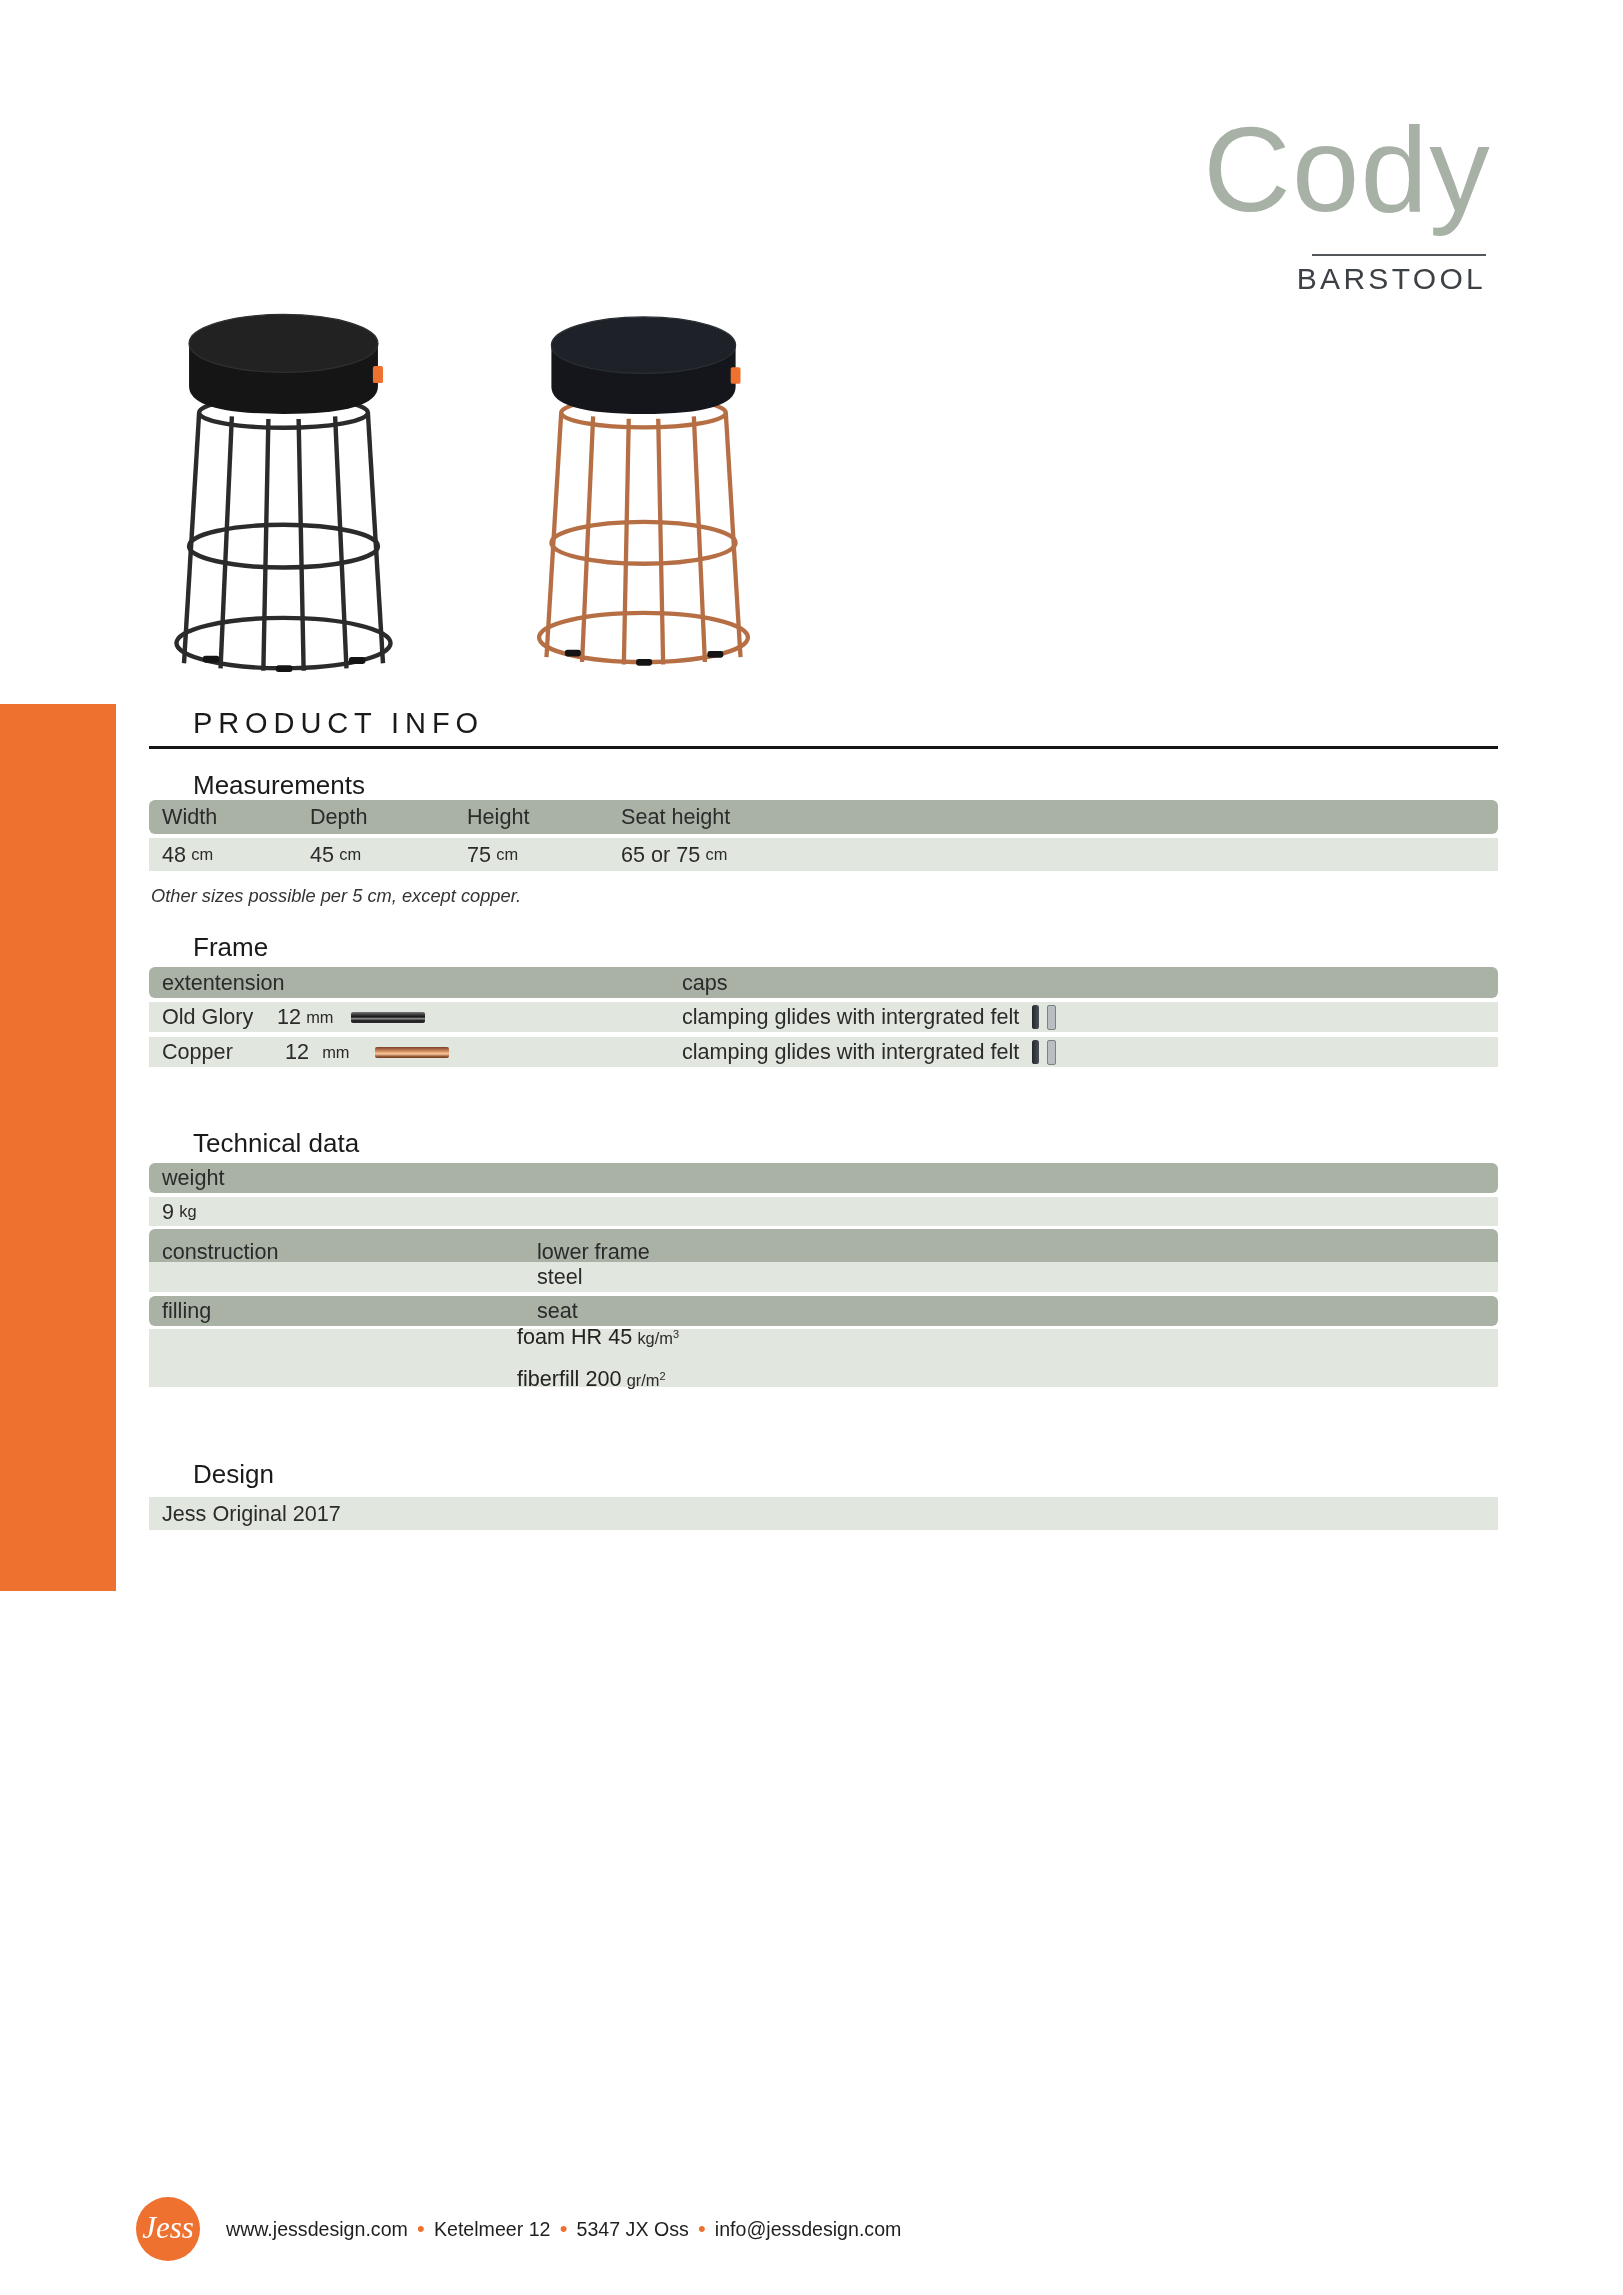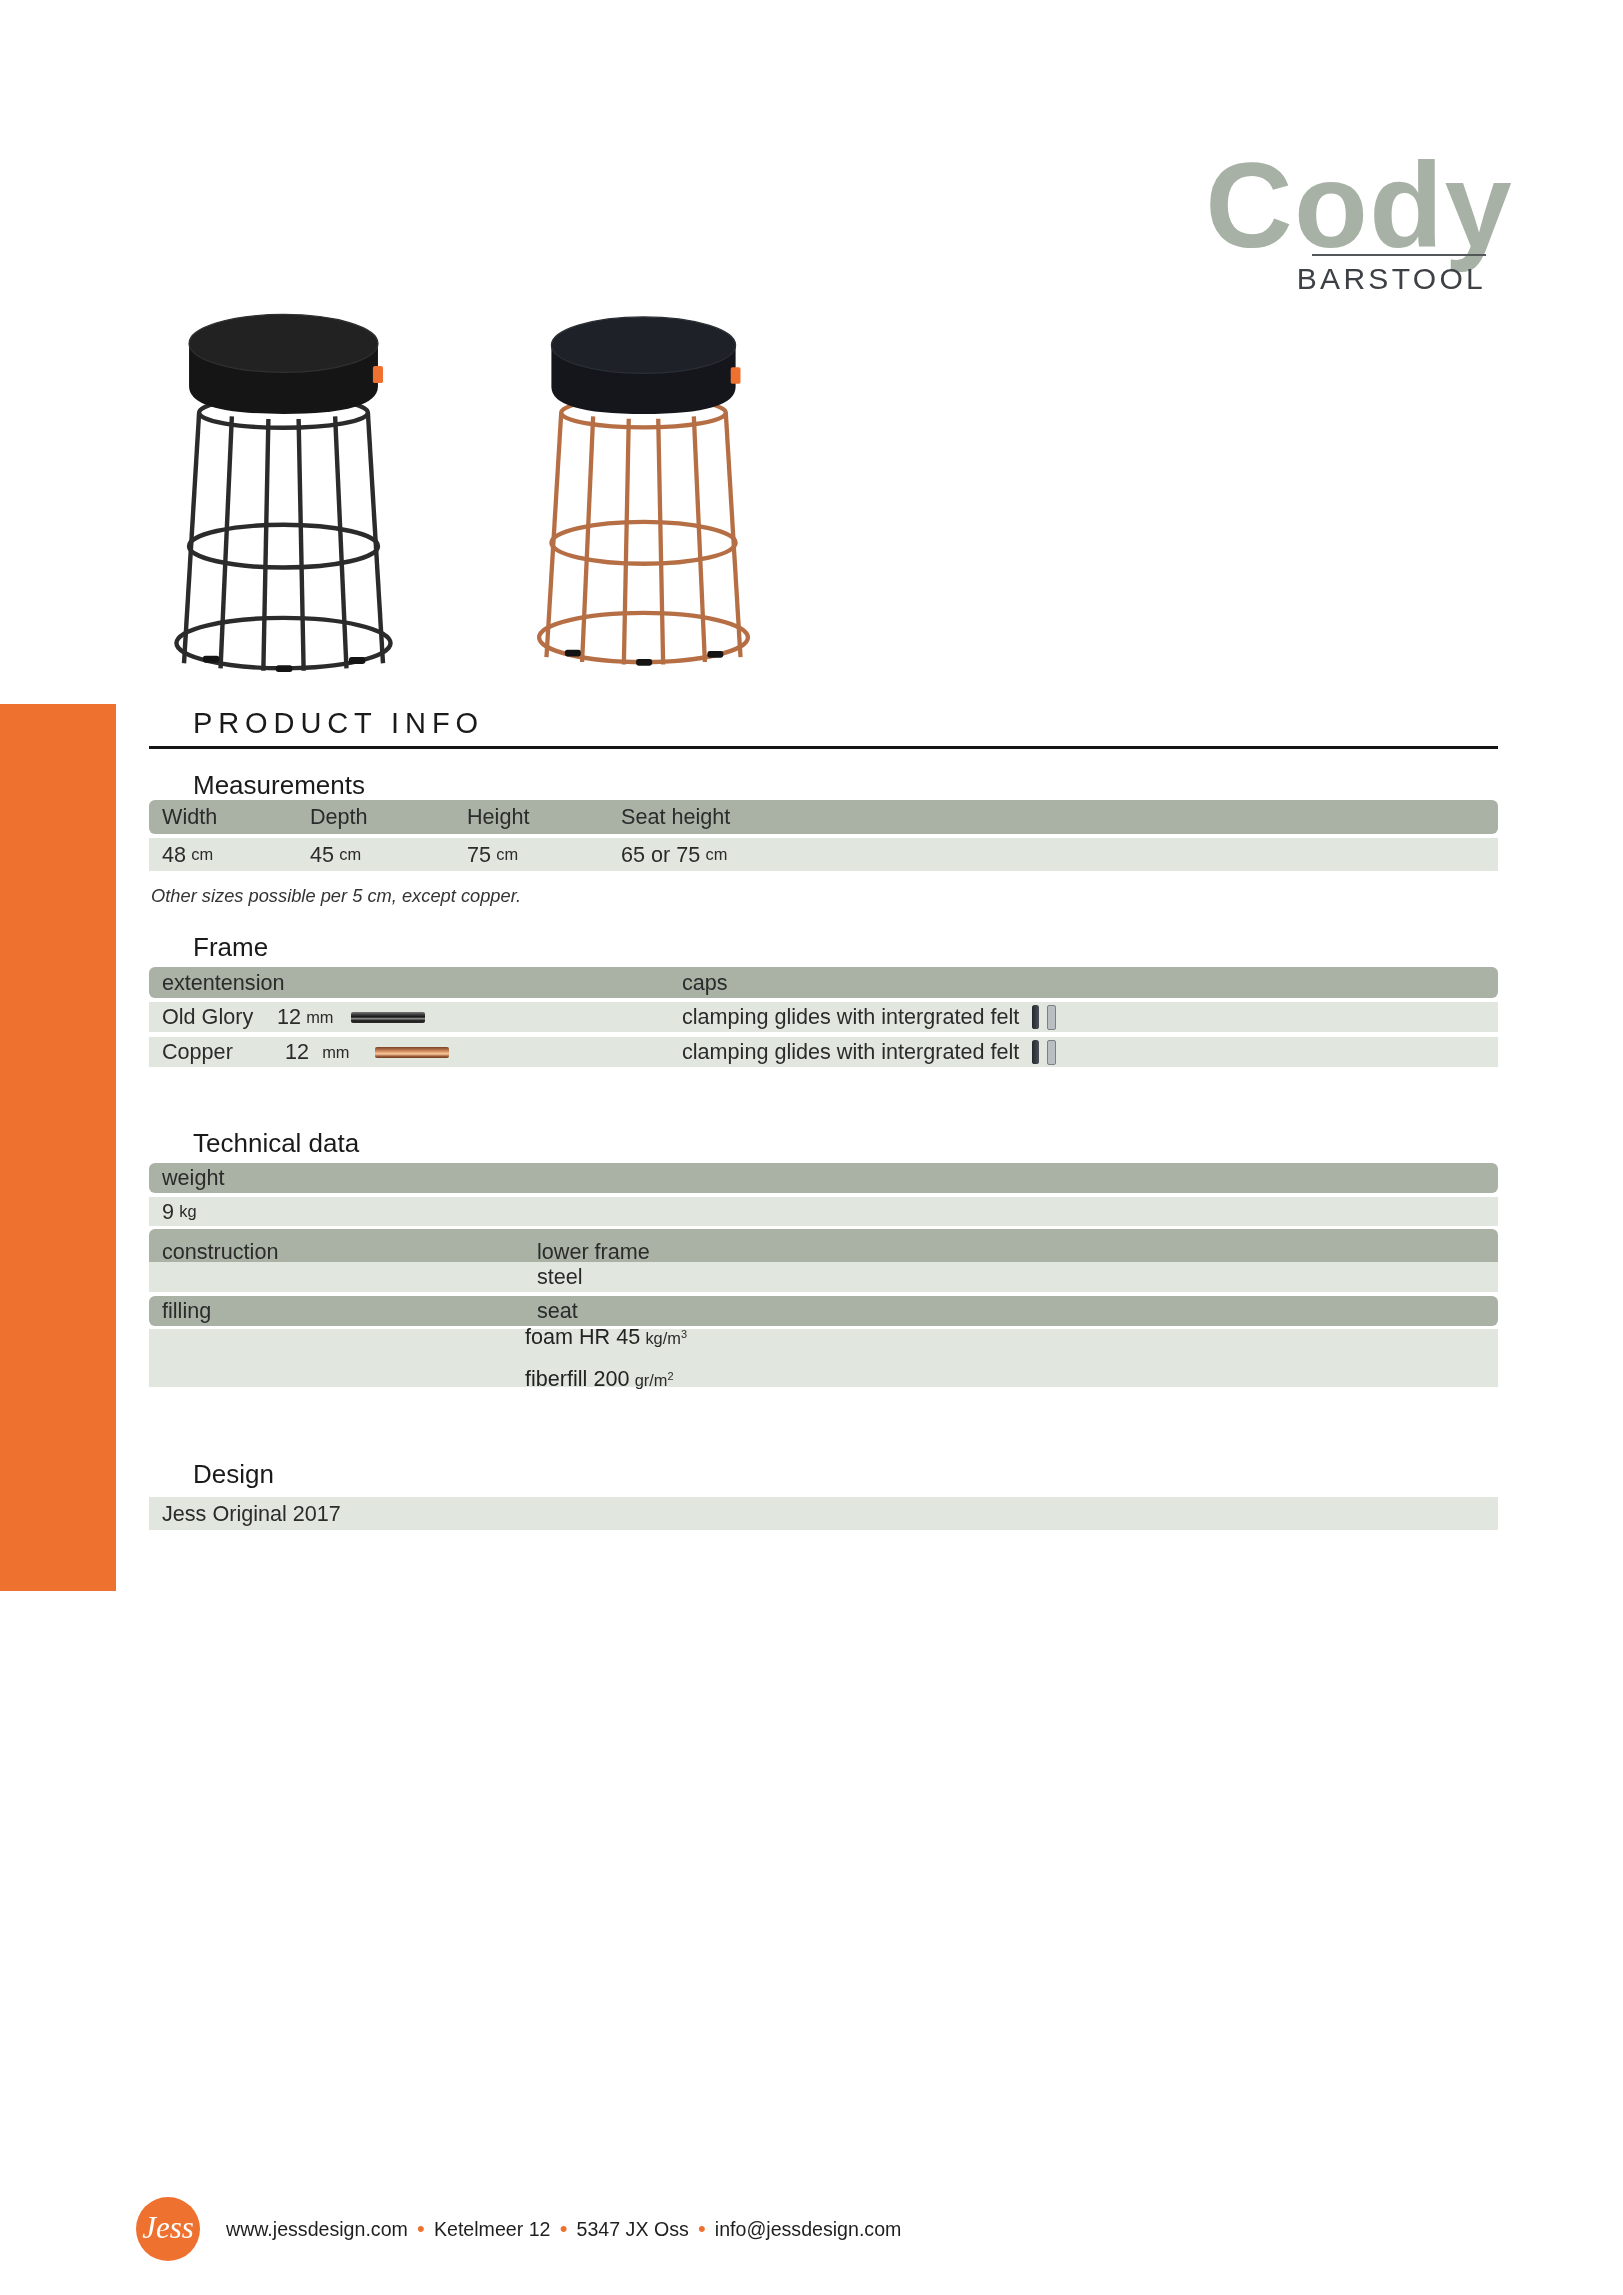--- a/index.html
+++ b/index.html
@@ -13,22 +13,22 @@
   *{margin:0;padding:0;box-sizing:border-box;}
   body{background:#888;font-family:"Liberation Sans",sans-serif;}
   .page{
     position:relative;width:1623px;height:2295px;background:#ffffff;
     margin:0 auto;overflow:hidden;color:var(--ink);
   }
   
   .accent-bar{position:absolute;left:0;top:704px;width:116px;height:887px;background:var(--orange);}
   
   .brand-name{
-    position:absolute;top:103px;right:110px;font-size:121px;line-height:1.1;
-    font-weight:700;color:var(--sage);letter-spacing:1.3px;margin-top:36px;
+    position:absolute;top:103px;right:132px;font-size:121px;line-height:1.1;
+    font-weight:400;color:var(--sage);letter-spacing:1.3px;
   }
   .brand-rule{position:absolute;top:254px;right:137px;width:174px;height:2px;background:#53575a;}
   .brand-type{
     position:absolute;top:262px;right:137px;font-size:30px;color:#3d4044;letter-spacing:3.3px;
   }
   
   .stool{position:absolute;}
   .stool-black{left:167px;top:293px;width:233px;height:403px;}
   .stool-copper{left:527px;top:296px;width:233px;height:393px;}
   .stool .tube{fill:none;stroke-width:7;}
@@ -219,21 +219,21 @@
     <span class="cell" style="left:388px;">lower frame</span>
   </div>
   <div class="row light" style="top:1262px;height:30px;">
     <span class="cell" style="left:388px;">steel</span>
   </div>
   <div class="row green" style="top:1296px;height:30px;">
     <span class="cell" style="left:13px;">filling</span>
     <span class="cell" style="left:388px;">seat</span>
   </div>
   <div class="row light" style="top:1329px;height:58px;">
-    <span class="stack" style="left:376px;gap:16px;">
+    <span class="stack" style="left:368px;gap:16px;">
       <span class="line">
         <span>foam HR 45</span>
         <span class="unit"><span>kg/m</span><sup>3</sup></span>
       </span>
       <span class="line">
         <span>fiberfill 200</span>
         <span class="unit"><span>gr/m</span><sup>2</sup></span>
       </span>
     </span>
   </div>

